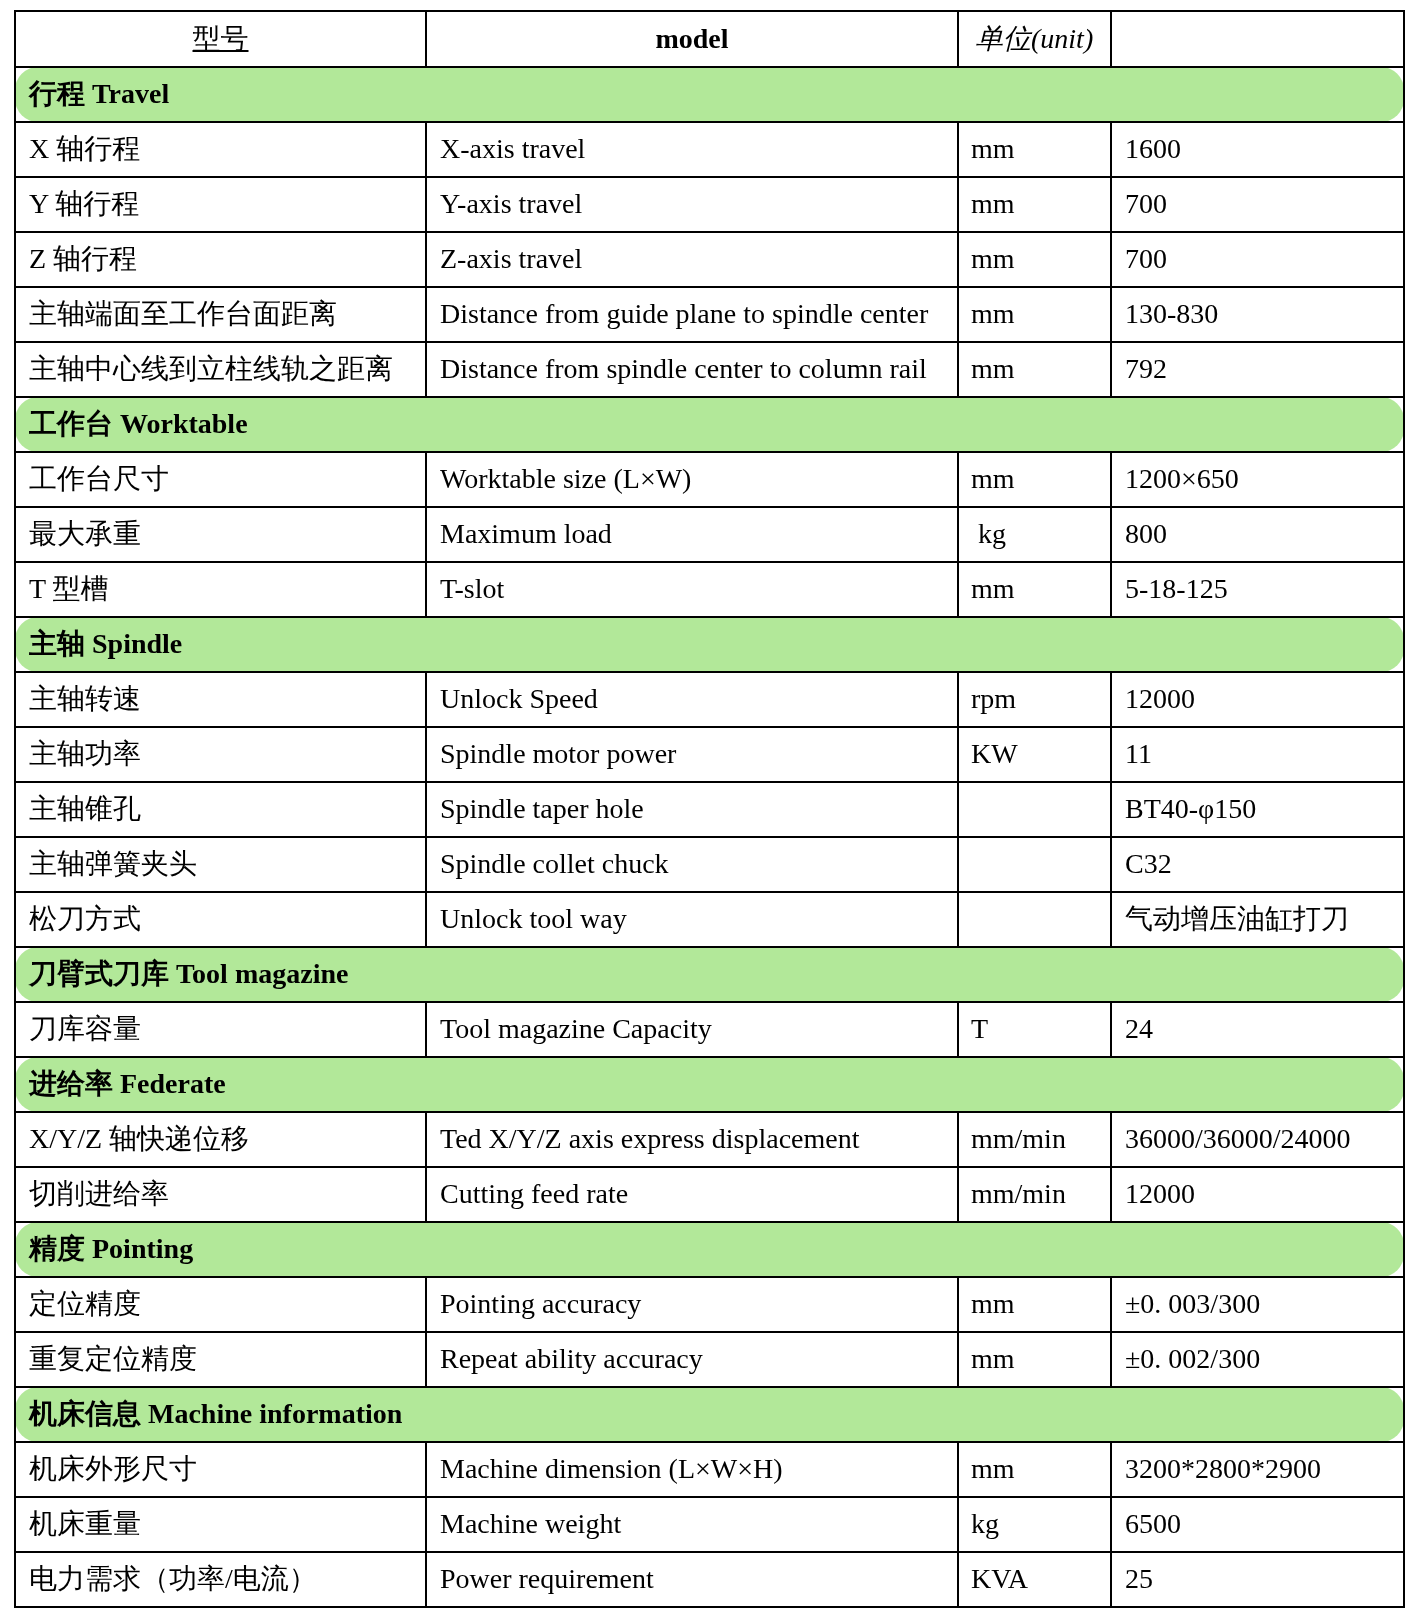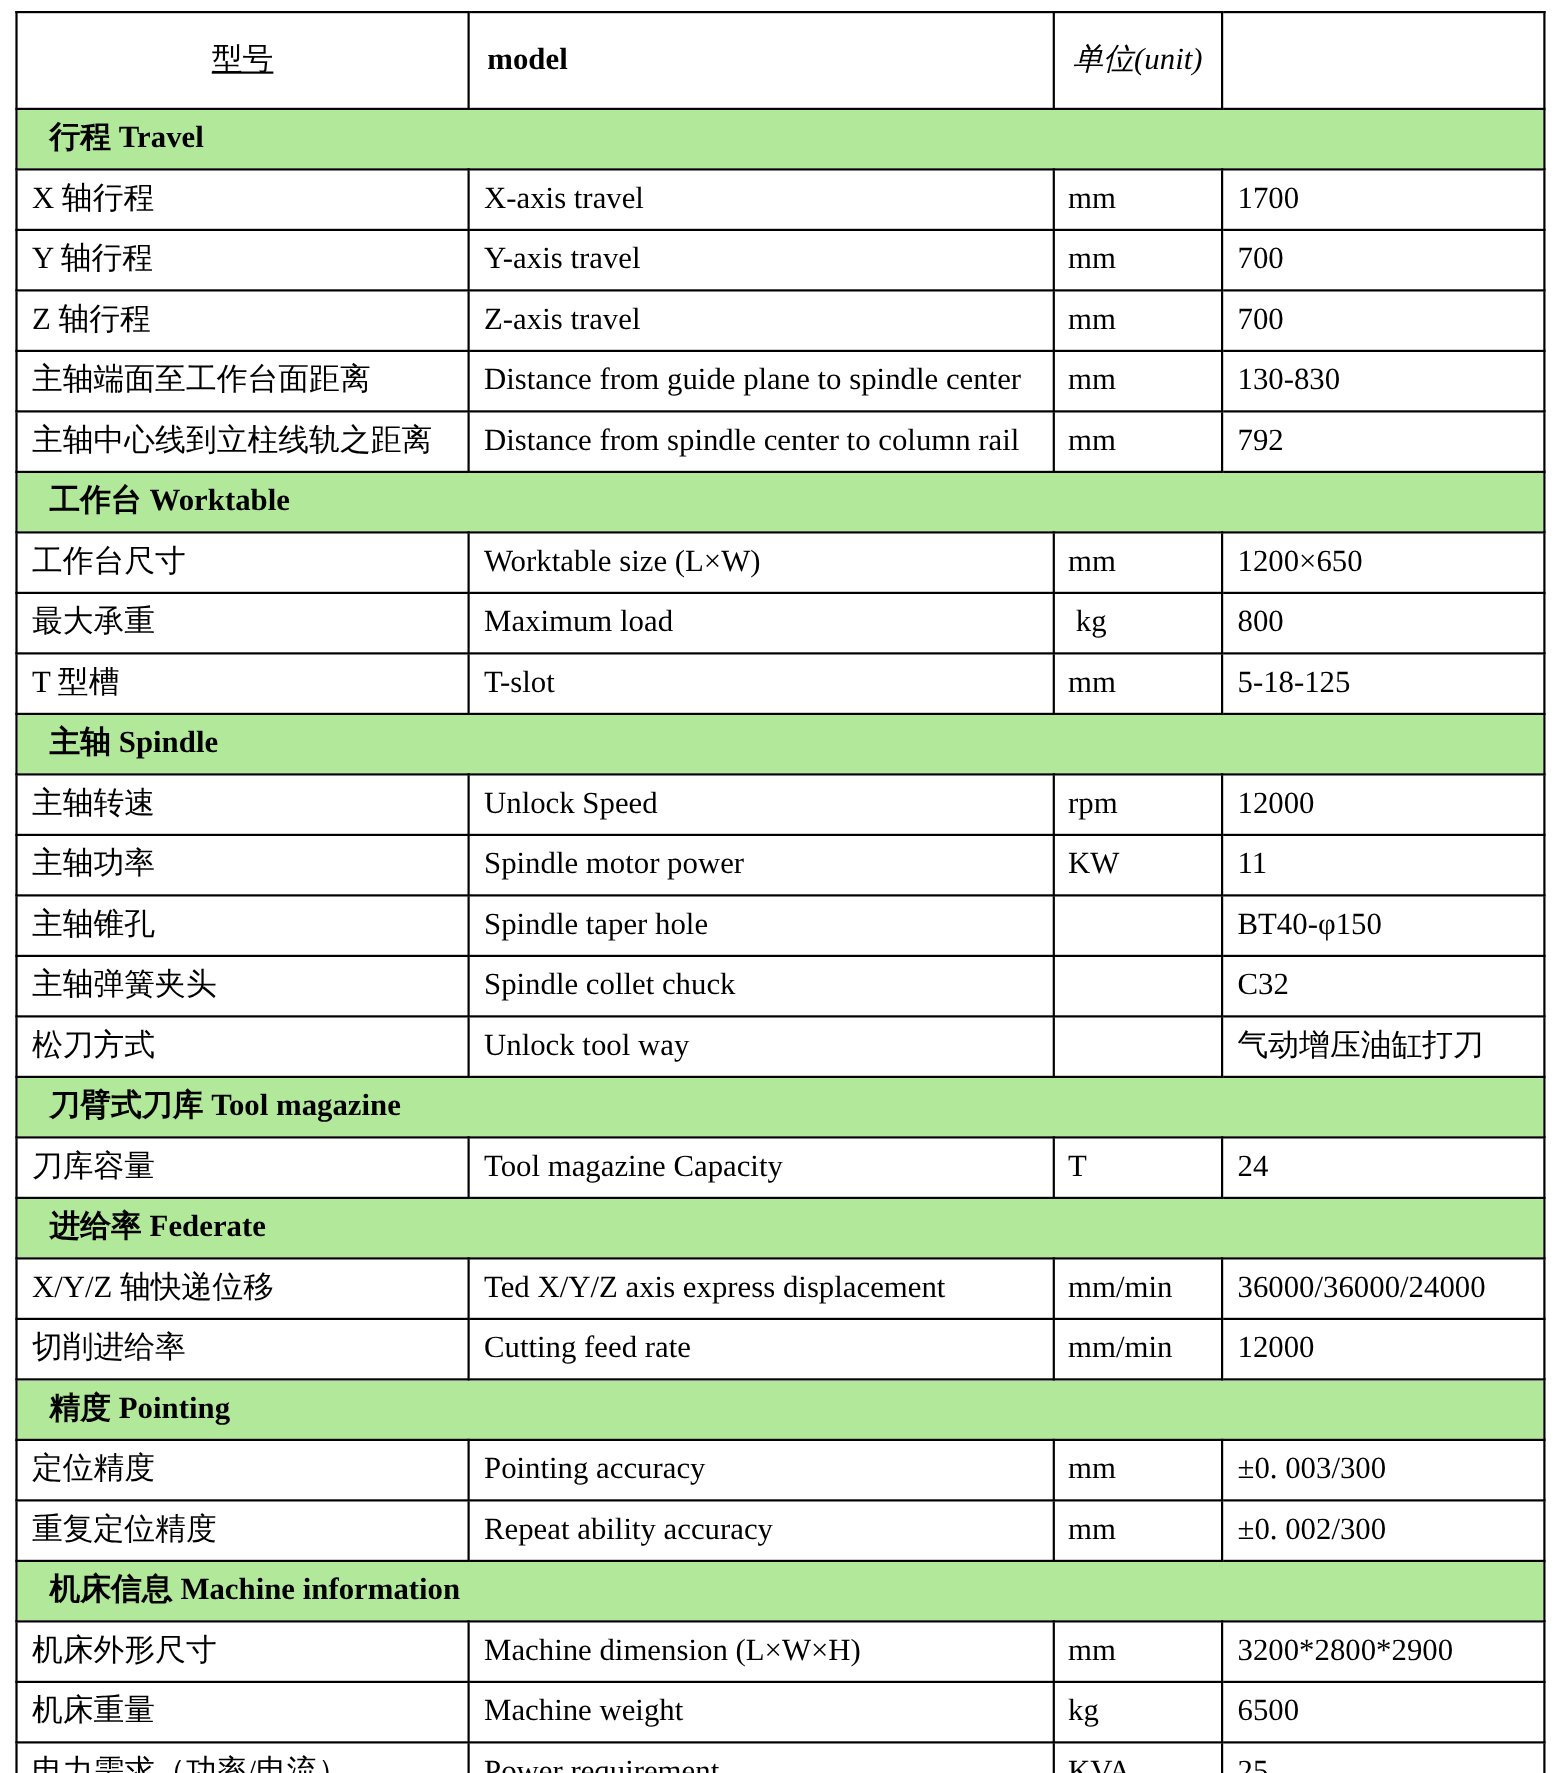--- a/index.html
+++ b/index.html
@@ -24,26 +24,27 @@
     border: 2px solid #000000;
     height: 53px;
     font-size: 28px;
     line-height: 1.1;
     padding: 0 6px 0 13px;
     vertical-align: middle;
     overflow: hidden;
   }
   .spec-table thead td { height: 54px; }
   td.h-cn   { text-align: center; padding: 0; text-decoration: underline; }
-  td.h-model{ text-align: left; padding: 16px; font-weight: bold; }
+  td.h-model{ text-align: center; padding: 0; font-weight: bold; }
   td.h-unit { padding-left: 16px; font-style: italic; }
   tr.section-row td {
     background: var(--section-bg, #B2E899);
     font-weight: bold;
-    padding-left: 29px;
+    padding-left: 13px;
+    border-radius: 23px;
   }
   td.unit { white-space: pre; padding-left: 12px; font-family: Liberation Serif, serif; }
   td.cn   { white-space: pre; }
 </style>
 </head>
 <body>
 
 <table class="spec-table">
   <colgroup>
     <col style="width:411px">
@@ -60,21 +61,21 @@
     </tr>
   </thead>
   <tbody>
       <tr class="section-row">
         <td colspan="4">行程 Travel</td>
       </tr>
       <tr>
         <td class="cn">X 轴行程</td>
         <td class="en">X-axis travel</td>
         <td class="unit">mm</td>
-        <td class="value">1700</td>
+        <td class="value">1600</td>
       </tr>
       <tr>
         <td class="cn">Y 轴行程</td>
         <td class="en">Y-axis travel</td>
         <td class="unit">mm</td>
         <td class="value">700</td>
       </tr>
       <tr>
         <td class="cn">Z 轴行程</td>
         <td class="en">Z-axis travel</td>

